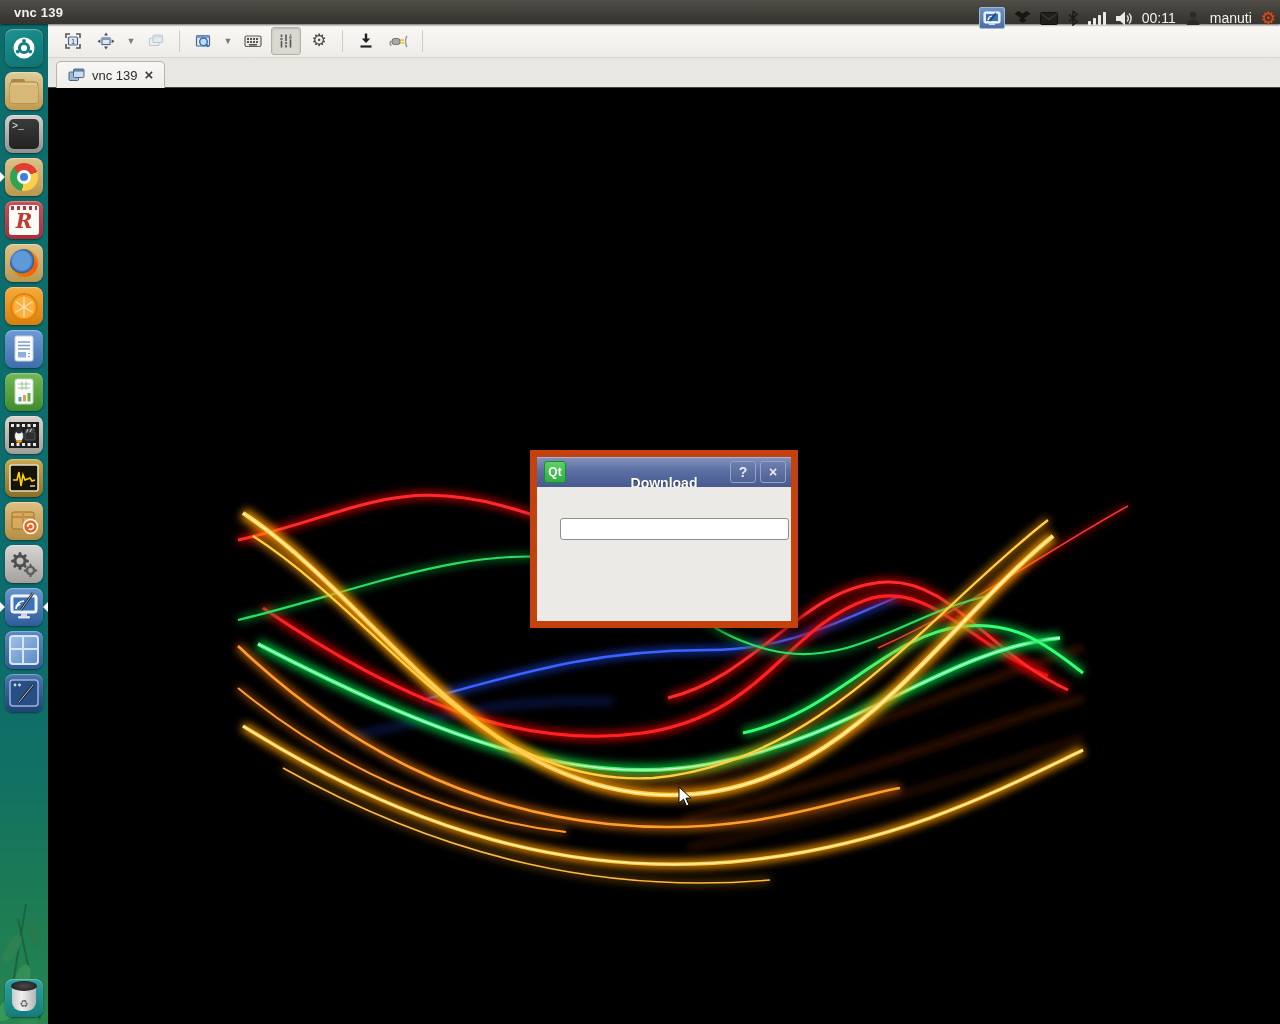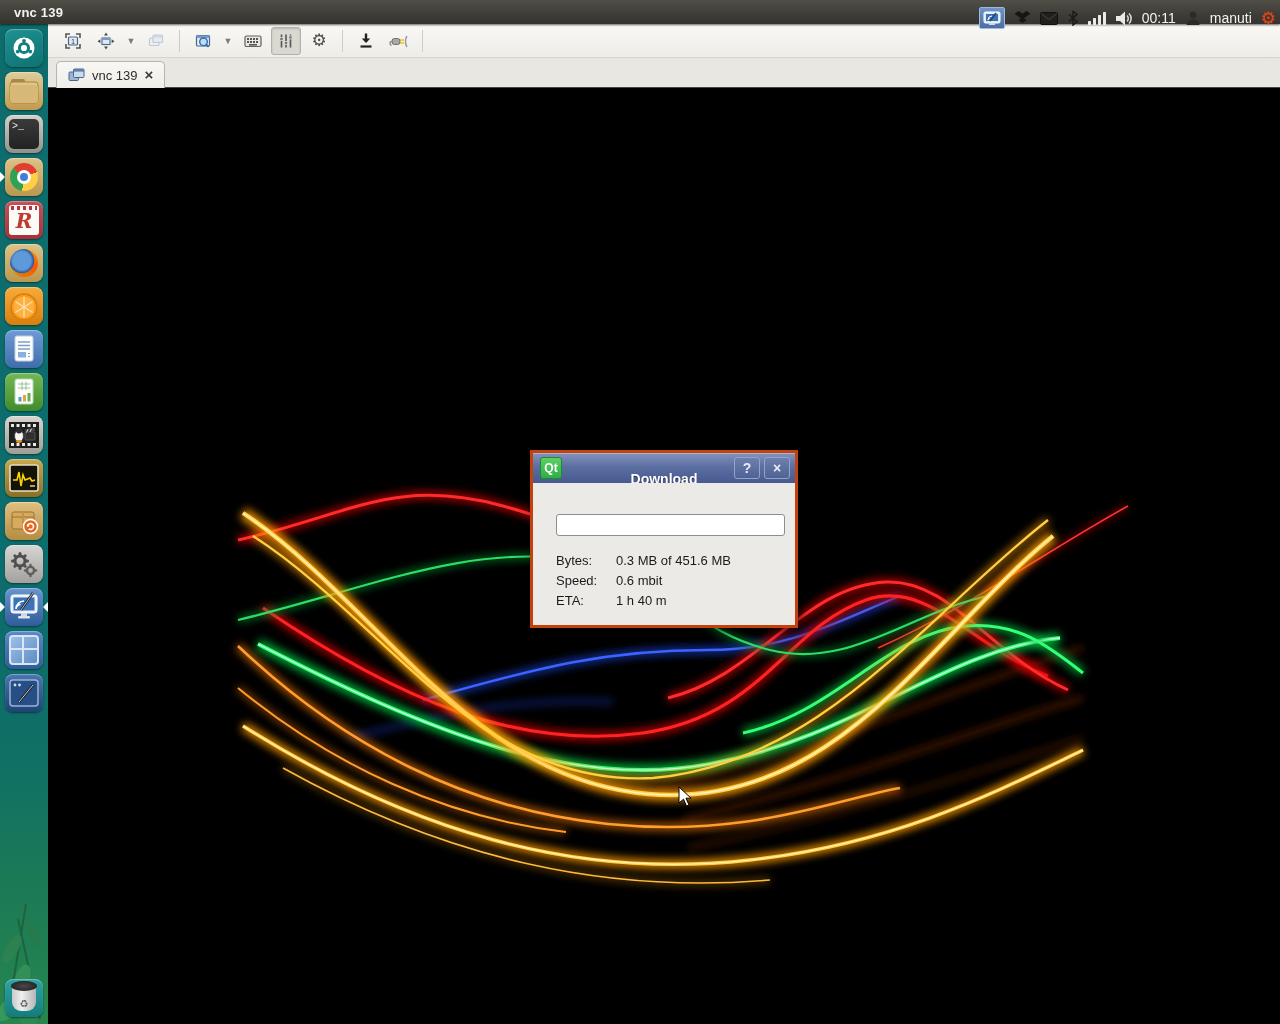--- a/index.html
+++ b/index.html
@@ -83,21 +83,21 @@
     border-radius:5px 5px 0 0;display:flex;align-items:center;gap:7px;padding:0 11px;}
   .tab-label{font-size:13px;color:#2e2e2e;}
   .tab-close{font-size:15px;font-weight:bold;color:#3c3c3c;line-height:14px;cursor:default;}
 
   .viewport{position:absolute;left:0;top:64px;width:1232px;height:936px;background:#000;overflow:hidden;}
   .waves{position:absolute;left:0;top:0;}
   .cursor{position:absolute;left:630px;top:698px;z-index:5;}
 
   
   .dialog{position:absolute;left:530px;top:450px;width:268px;height:178px;z-index:50;
-    border:3px solid #c2410c;box-sizing:border-box;box-shadow:3px 4px 10px rgba(0,0,0,.55);background:#fef9c3;}
+    border:7px solid #c2410c;box-sizing:border-box;box-shadow:3px 4px 10px rgba(0,0,0,.55);background:#fef9c3;}
   .dlg-title{position:absolute;left:0;top:0;right:0;height:30px;
     background:linear-gradient(#8494bd,#5c6fa2 45%,#475a90);border-bottom:1px solid #324672;
     box-shadow:inset 0 1px 0 #a7b3d3;}
   .dlg-title-text{position:absolute;left:0;right:0;top:18px;text-align:center;color:#fff;font-weight:bold;
     font-size:14px;text-shadow:0 1px 1px rgba(0,0,0,.6);}
   .qt-badge{position:absolute;left:7px;top:4px;width:22px;height:22px;border-radius:3px;
     background:linear-gradient(#5bd065,#2fae44);border:1px solid #1e8a33;box-sizing:border-box;
     color:#fff;font-weight:bold;font-size:12px;text-align:center;line-height:20px;}
   .dlg-btn{position:absolute;top:4px;width:26px;height:22px;border-radius:3px;box-sizing:border-box;
     background:linear-gradient(#6c7fae,#4f6294);border:1px solid #94a3c8;color:#e9edf6;
@@ -567,30 +567,16 @@
     <div class="dlg-title">
       <span class="qt-badge">Qt</span>
       <span class="dlg-title-text">Download</span>
       <span class="dlg-btn dlg-help">?</span>
       <span class="dlg-btn dlg-close">×</span>
     </div>
     <div class="dlg-body">
       <div class="progress">
         <div class="progress-fill" style="width: 0%;"></div>
       </div>
-      <div class="dlg-rows">
-        <div class="dlg-row">
-          <span class="lbl">Bytes:</span>
-          <span class="val">0.3 MB of 451.6 MB</span>
-        </div>
-        <div class="dlg-row">
-          <span class="lbl">Speed:</span>
-          <span class="val">0.6 mbit</span>
-        </div>
-        <div class="dlg-row">
-          <span class="lbl">ETA:</span>
-          <span class="val">1 h 40 m</span>
-        </div>
-      </div>
     </div>
   </div>
 
 </div>
 
 </body></html>

